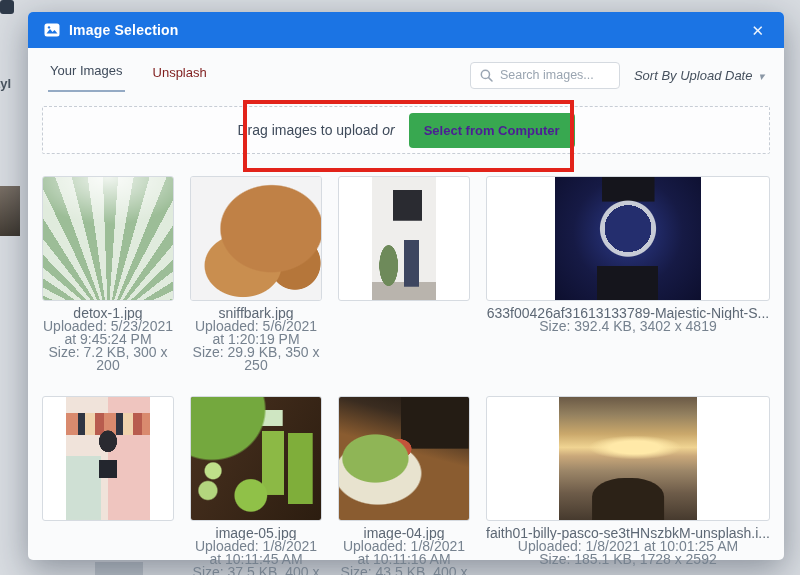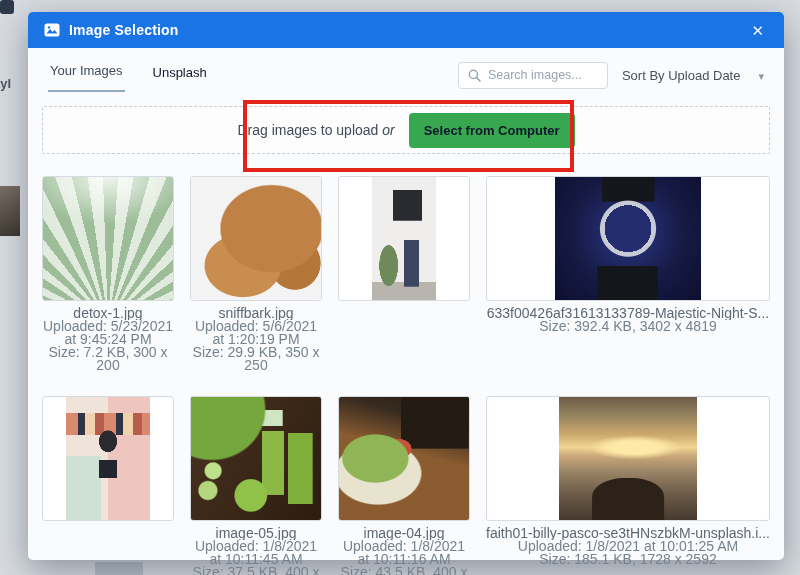--- a/index.html
+++ b/index.html
@@ -19,37 +19,37 @@
            border-radius:5px; box-shadow:0 10px 34px rgba(15,25,45,.38); }
   .modal-header { display:flex; align-items:center; gap:9px; height:36px; padding:0 16px;
                   background:#1b74e4; border-radius:5px 5px 0 0; }
   .modal-title { color:#fff; font-size:14px; font-weight:bold; letter-spacing:.2px; }
   .hdr-icon { display:flex; }
   .close-btn { margin-left:auto; color:#fff; opacity:.92; font-size:15px; cursor:pointer; line-height:1; padding:4px; }
 
   
   .toolbar { display:flex; align-items:center; padding:10px 20px 0 20px; height:44px; }
   .tabs { display:flex; gap:26px; align-self:stretch; align-items:flex-end; padding-top:6px; }
-  .tab { font-size:13px; color:#0f172a; padding:4px 2px 12px 2px; cursor:pointer; }
+  .tab { font-size:13px; color:#7f1d1d; padding:4px 2px 12px 2px; cursor:pointer; }
   .tab.active { color:#3f4b5b; border-bottom:2px solid #94aac4; }
   .toolbar-right { margin-left:auto; display:flex; align-items:center; gap:14px; }
   .search-box { display:flex; align-items:center; gap:7px; width:150px; height:27px;
                 background:#fff; border:1px solid #d5dae0; border-radius:4px; padding:0 9px;justify-content:space-between; }
   .search-box input { border:0; outline:0; width:100%; font-size:12.5px; color:#4a5663; background:transparent;
                       font-family:"Liberation Sans", sans-serif; }
   .search-box input::placeholder { color:#9aa5b1; }
-  .sort { display:flex; align-items:flex-end; gap:18px; font-size:13px; color:#46515e; cursor:pointer; white-space:nowrap; }
+  .sort { display:flex; align-items:flex-end; gap:6px; font-size:13px; color:#46515e; cursor:pointer; white-space:nowrap;font-style:italic; }
   .sort .chev { color:#8a97a5; font-size:11px; }
 
   
   .dropzone { margin:14px 14px 0 14px; height:48px; border:1px dashed #c7cdd5; border-radius:2px;
               display:flex; align-items:center; justify-content:center; gap:14px; background:#fdfdfe; }
   .dz-text { font-size:14px; color:#3f4b5b; }
   .dz-or { font-style:italic; }
-  .dz-btn { background:#38a850; color:#0f172a; font-size:13px; font-weight:bold; border:0; border-radius:4px;
+  .dz-btn { background:#38a850; color:#4c1d95; font-size:13px; font-weight:bold; border:0; border-radius:4px;
             padding:10px 15px; cursor:pointer; font-family:"Liberation Sans", sans-serif; }
   .annotation { position:absolute; left:215px; top:88px; width:331px; height:72px;
                 border:4px solid #e2231a; pointer-events:none; z-index:5; }
 
   
   .grid { display:grid; grid-template-columns:repeat(4,1fr); column-gap:16px; row-gap:24px;
           padding:0 14px; margin-top:22px; }
   .cell {}
   .thumb { height:125px; background:#fff; border:1px solid #d6dbe1; border-radius:3px;
            display:flex; justify-content:center; overflow:hidden; cursor:pointer; }

